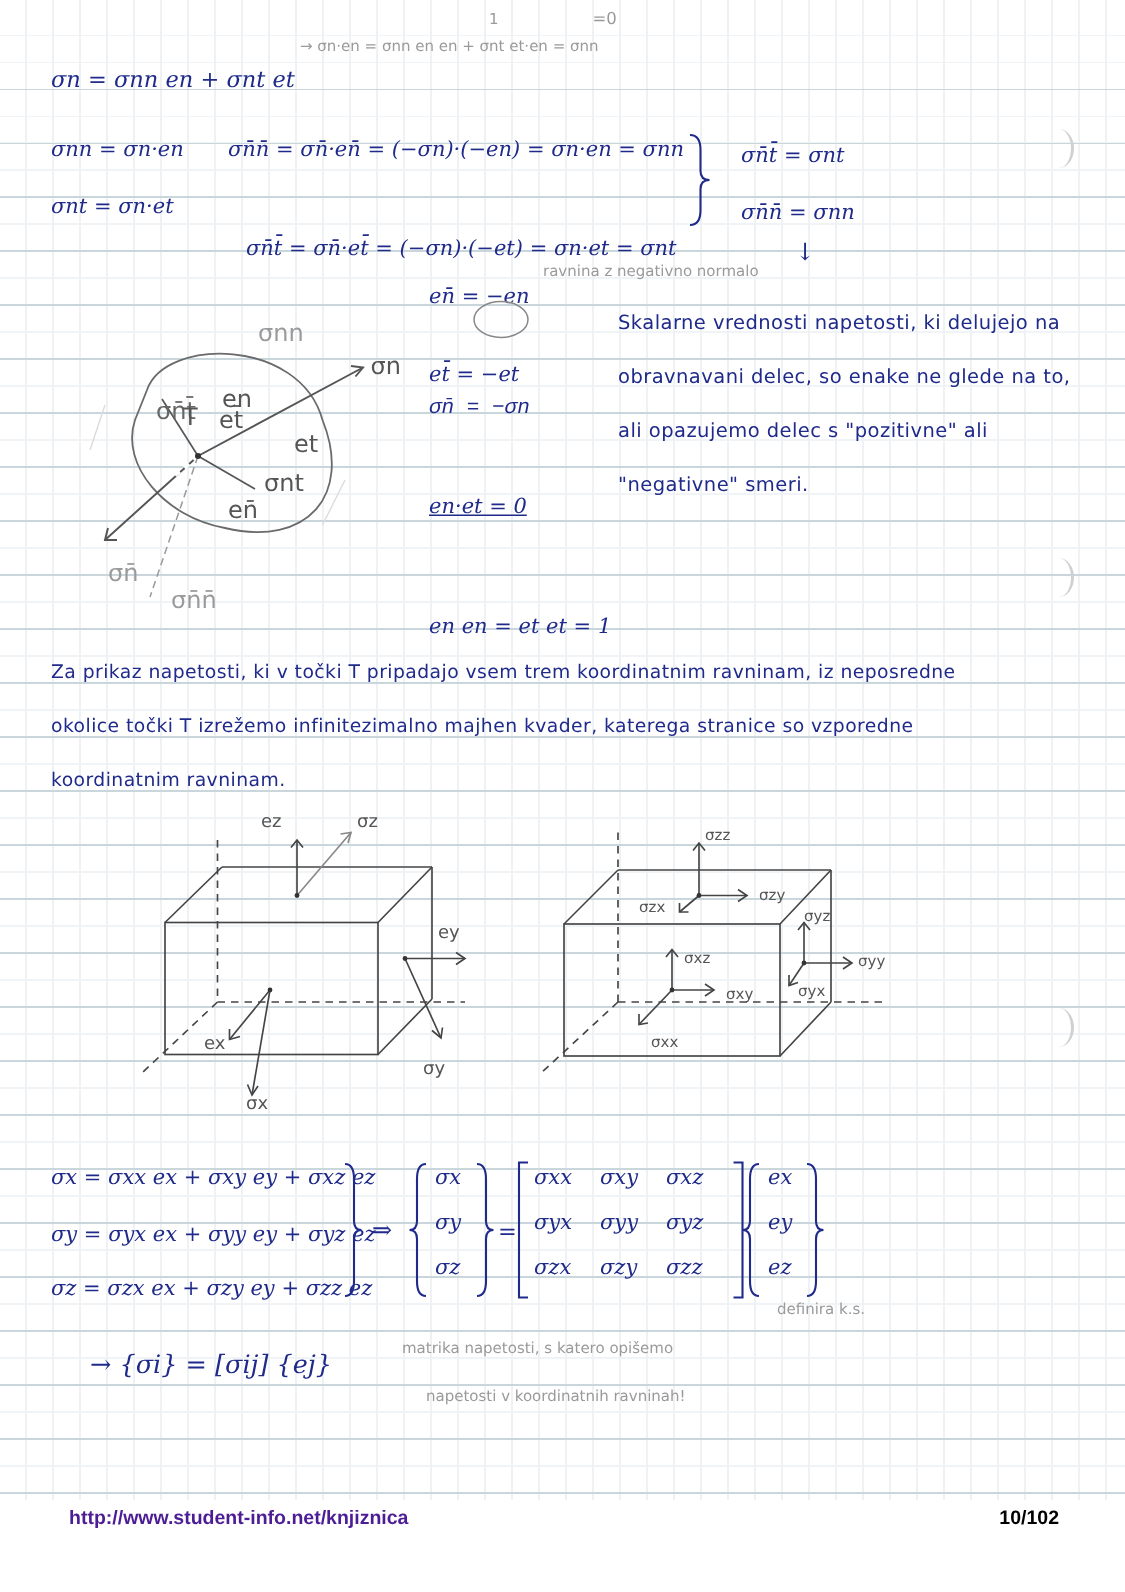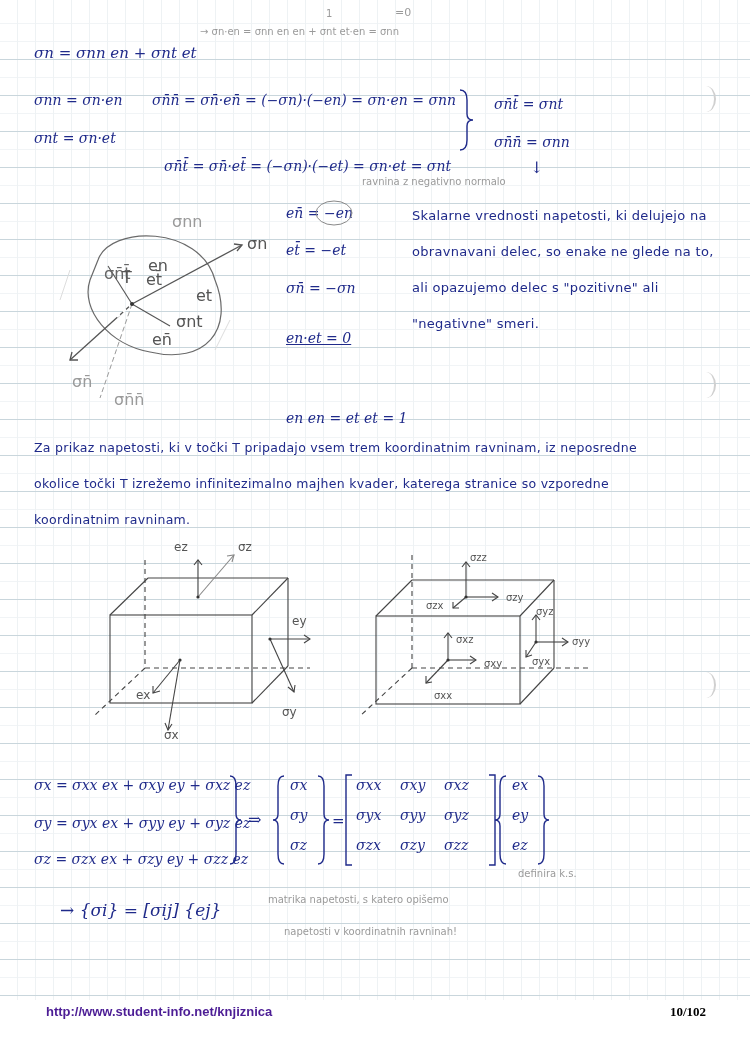--- a/index.html
+++ b/index.html
@@ -15,21 +15,21 @@
       repeating-linear-gradient(to right, transparent 0px, transparent 17px, #eef2f4 17px, #eef2f4 18px),
       repeating-linear-gradient(to bottom, transparent 0px, transparent 17px, #f1f4f6 17px, #f1f4f6 18px);
     background-position: 0 24px, 0 0, 0 6px;
   }
   .ink { color:#1f2a8a; font-family:"DejaVu Serif", serif; font-style:italic; position:absolute; white-space:nowrap; }
   .pencil { color:#9a9a9a; font-family:"DejaVu Sans", sans-serif; position:absolute; white-space:nowrap; font-size:16px; }
   .sm { font-size:14px; }
   .md { font-size:15px; }
   .hand { font-family:"DejaVu Sans", sans-serif; font-style:normal; font-size:13px; color:#1f2a8a; position:absolute; white-space:nowrap; letter-spacing:0.3px;}
   .footer-url { position:absolute; left:46px; top:1004px; font-family:"Liberation Sans", sans-serif; font-weight:bold; font-size:13px; color:#4c1d95; }
-  .footer-page { position:absolute; right:44px; top:1004px; font-family:Liberation Serif, serif; font-weight:bold; font-size:13px; color:#000; }
+  .footer-page { position:absolute; right:44px; top:1004px; font-family:Liberation Sans, sans-serif; font-weight:bold; font-size:13px; color:#000; }
   .hole { position:absolute; width:18px; height:26px; border-right:2px solid #d0d0d0; border-radius:0 50% 50% 0; }
   svg { position:absolute; overflow:visible; }
   .matrix { position:absolute; display:grid; grid-template-columns: repeat(3, 44px); row-gap:14px; color:#1f2a8a; font-family:"DejaVu Serif", serif; font-style:italic; font-size:14px; }
   .col { position:absolute; display:flex; flex-direction:column; gap:14px; color:#1f2a8a; font-family:"DejaVu Serif", serif; font-style:italic; font-size:14px; }
 </style>
 </head>
 <body>
 
 <div class="paper"></div>
 
@@ -76,26 +76,26 @@
 <div class="pencil" style="left:104px; top:264px; color:#666;">σn̄t̄</div>
 <div class="pencil" style="left:122px; top:268px; color:#555;">T</div>
 <div class="pencil" style="left:148px; top:256px; color:#555;">en</div>
 <div class="pencil" style="left:146px; top:270px; color:#555;">et̄</div>
 <div class="pencil" style="left:184px; top:286px; color:#555;margin-left:12px;">et</div>
 <div class="pencil" style="left:176px; top:312px; color:#555;">σnt</div>
 <div class="pencil" style="left:152px; top:330px; color:#555;">en̄</div>
 <div class="pencil" style="left:72px; top:372px;">σn̄</div>
 <div class="pencil" style="left:114px; top:390px;">σn̄n̄</div>
 
-<div class="ink sm" style="left:286px; top:205px;">en̄ = −en</div>
+<div class="ink sm" style="left:286px; top:190px;">en̄ = −en</div>
 <svg style="left:314px; top:199px;" width="40" height="28">
   <ellipse cx="20" cy="14" rx="18" ry="12" fill="none" stroke="#888" stroke-width="1"></ellipse>
 </svg>
 <div class="ink sm" style="left:286px; top:242px;">et̄ = −et</div>
-<div class="ink sm" style="left:286px; top:280px;">σn̄ = −σn</div>
+<div class="ink sm" style="left:286px; top:264px;font-family:Liberation Mono, monospace;">σn̄ = −σn</div>
 <div class="ink sm" style="left:286px; top:330px;text-decoration:underline;">en·et = 0</div>
 <div class="ink sm" style="left:286px; top:364px;margin-top:46px;">en en = et et = 1</div>
 
 <div class="hand" style="left:412px; top:208px;">Skalarne vrednosti napetosti, ki delujejo na</div>
 <div class="hand" style="left:412px; top:244px;">obravnavani delec, so enake ne glede na to,</div>
 <div class="hand" style="left:412px; top:280px;">ali opazujemo delec s "pozitivne" ali</div>
 <div class="hand" style="left:412px; top:316px;">"negativne" smeri.</div>
 
 <div class="hand" style="left:34px; top:440px; font-size:12.5px;">Za prikaz napetosti, ki v točki T pripadajo vsem trem koordinatnim ravninam, iz neposredne</div>
 <div class="hand" style="left:34px; top:476px; font-size:12.5px;">okolice točki T izrežemo infinitezimalno majhen kvader, katerega stranice so vzporedne</div>

